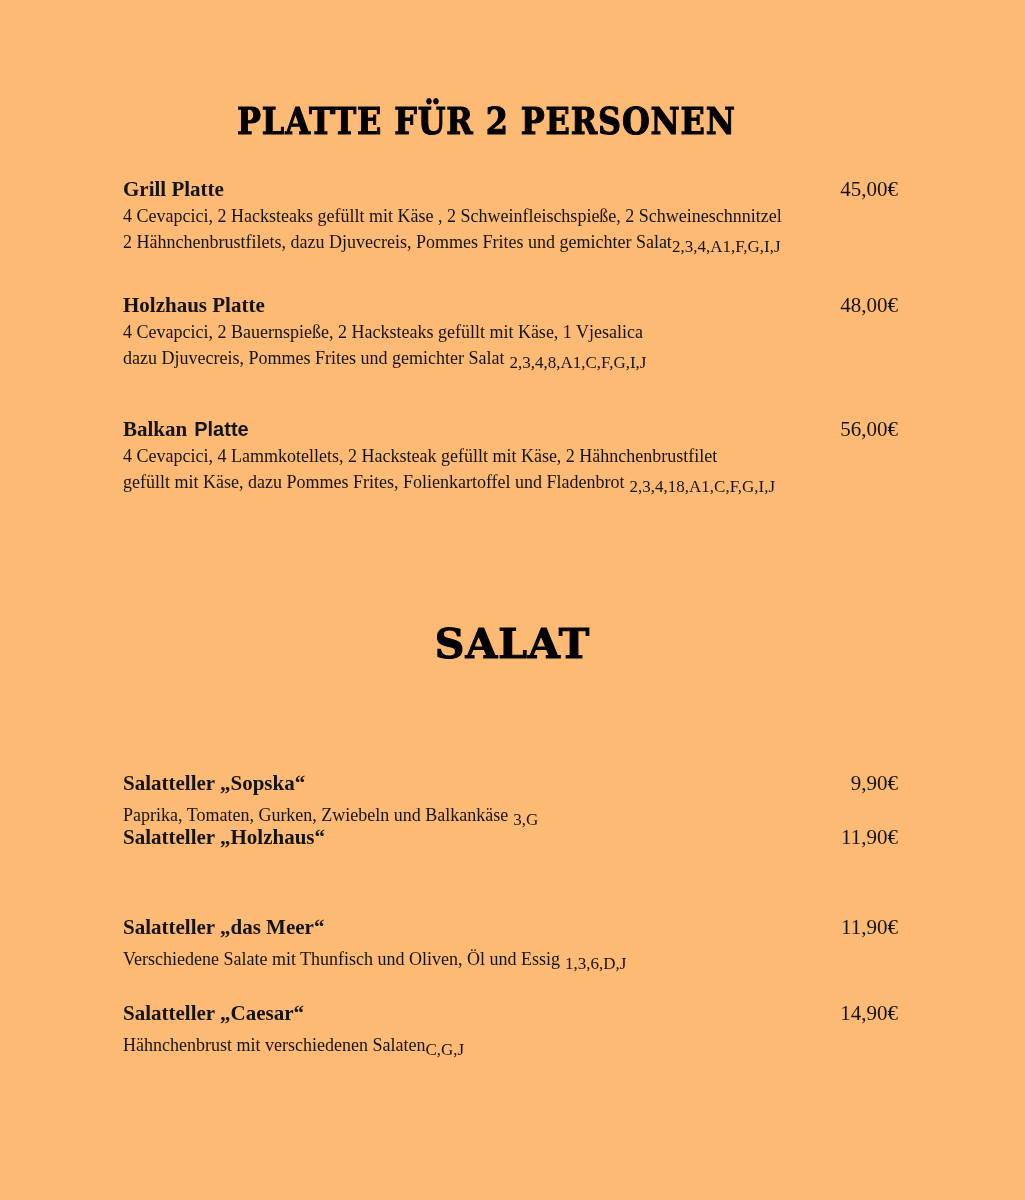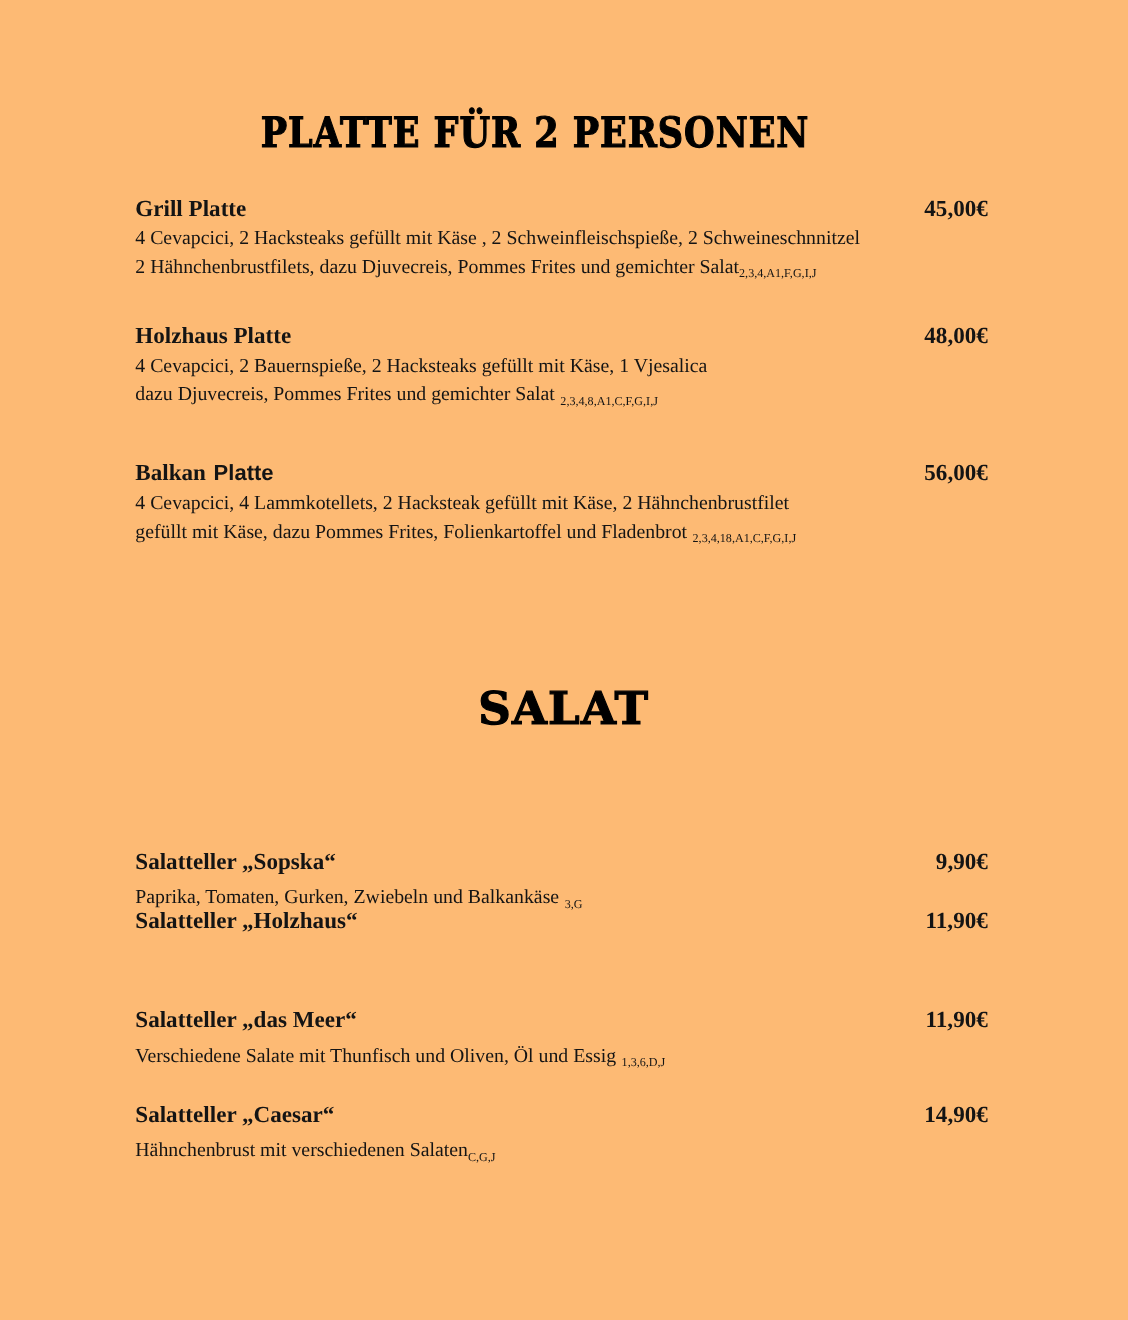--- a/index.html
+++ b/index.html
@@ -41,23 +41,23 @@
     justify-content: space-between;
     align-items: baseline;
     line-height: 28px;
   }
   .name { font-weight: 700; font-size: 21px; white-space: nowrap; }
   .name .sans {
     font-family: "Liberation Sans", sans-serif;
     margin-left: 7px;
     font-size: 20px;
   }
-  .price { font-weight: 700; font-size: 21px; white-space: nowrap; }
+  .price { font-weight: 400; font-size: 21px; white-space: nowrap; }
   .dline { font-size: 18px; line-height: 26px; }
-  .codes { font-size: 11px; vertical-align: -4px; line-height: 0; }
+  .codes { font-size: 17px; vertical-align: -4px; line-height: 0; }
   .codes.sp { margin-left: 5px; }
   .item.s2 .row { margin-bottom: 5px; }
 
   .t-grill    { top: 175px; }
   .t-holzhaus { top: 291px; }
   .t-balkan   { top: 415px; }
   .t-sopska   { top: 733px; margin-top: 36px; }
   .t-salholz  { top: 823px; }
   .t-meer     { top: 913px; }
   .t-caesar   { top: 999px; }

